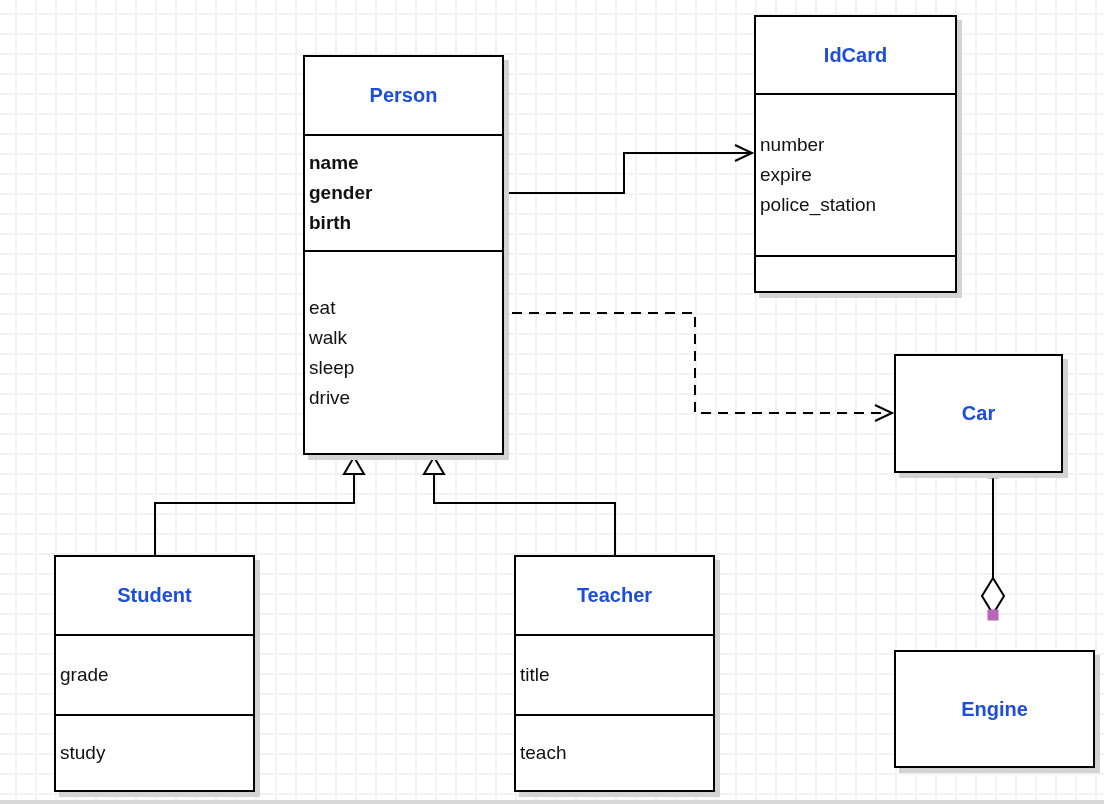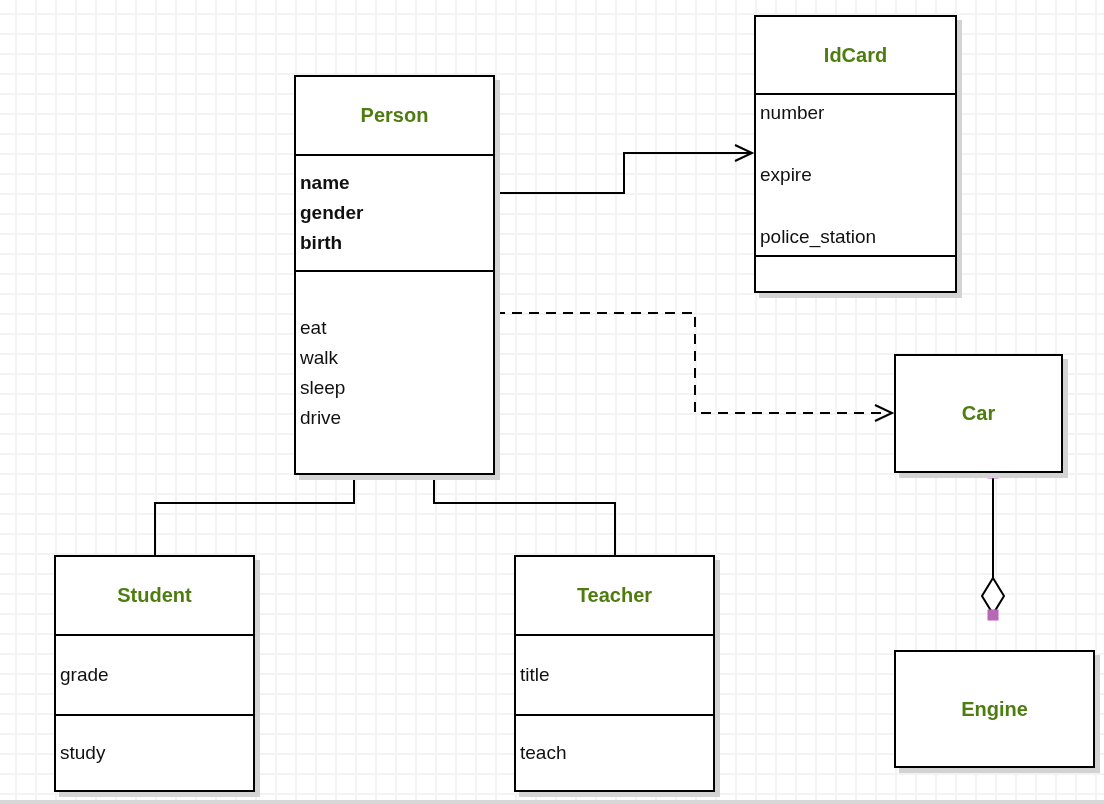--- a/index.html
+++ b/index.html
@@ -27,40 +27,40 @@
     box-sizing:border-box;
     background:#ffffff;
     border:2px solid #000000;
     box-shadow:5px 5px 0 #d3d3d3;
     display:flex;
     flex-direction:column;
   }
   .uml-title{
     flex:0 0 auto;
     display:flex;align-items:center;justify-content:center;
-    font-weight:bold;font-size:20px;color:#4d7c0f;
+    font-weight:bold;font-size:20px;color:#1d4ed8;
   }
   .uml-title.fill{flex:1 1 auto;}
   .uml-section{
     box-sizing:border-box;
     border-top:2px solid #000000;
     display:flex;flex-direction:column;justify-content:center;
     padding-left:4px;
     font-size:19px;line-height:30px;
   }
   .uml-section.fill{flex:1 1 auto;}
   .member{white-space:nowrap;}
 
   
-  .c-person {left:294px;top:55px;width:201px;height:400px;margin-top:20px;}
+  .c-person {left:303px;top:55px;width:201px;height:400px;}
   .c-person  .uml-title{height:77px;}
   .c-person  .attrs{height:116px;font-weight:bold;}
   .c-idcard {left:754px;top:15px;width:203px;height:278px;}
   .c-idcard  .uml-title{height:76px;}
-  .c-idcard  .attrs{height:162px;gap:32px;}
+  .c-idcard  .attrs{height:162px;}
   .c-car    {left:894px;top:354px;width:169px;height:119px;}
   .c-engine {left:894px;top:615px;width:201px;height:118px;margin-top:35px;}
   .c-student{left:54px;top:555px;width:201px;height:237px;}
   .c-student .uml-title{height:77px;}
   .c-student .attrs{height:80px;}
   .c-teacher{left:514px;top:555px;width:201px;height:237px;}
   .c-teacher .uml-title{height:77px;border-radius:28px;}
   .c-teacher .attrs{height:80px;}
 
   .canvas-bottom-edge{

